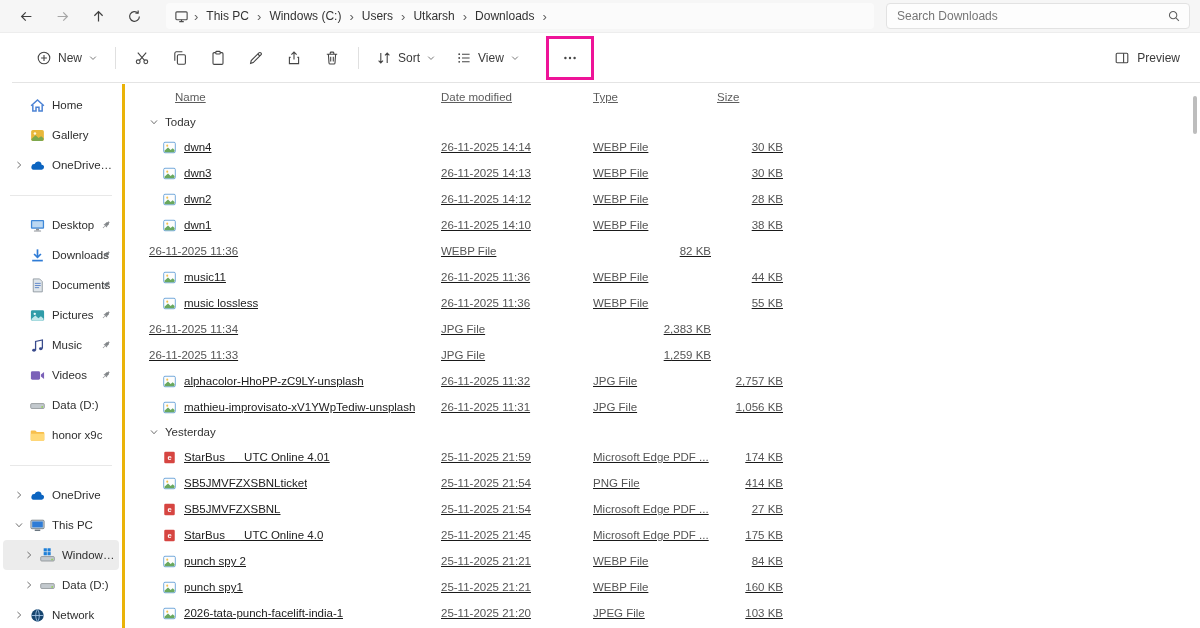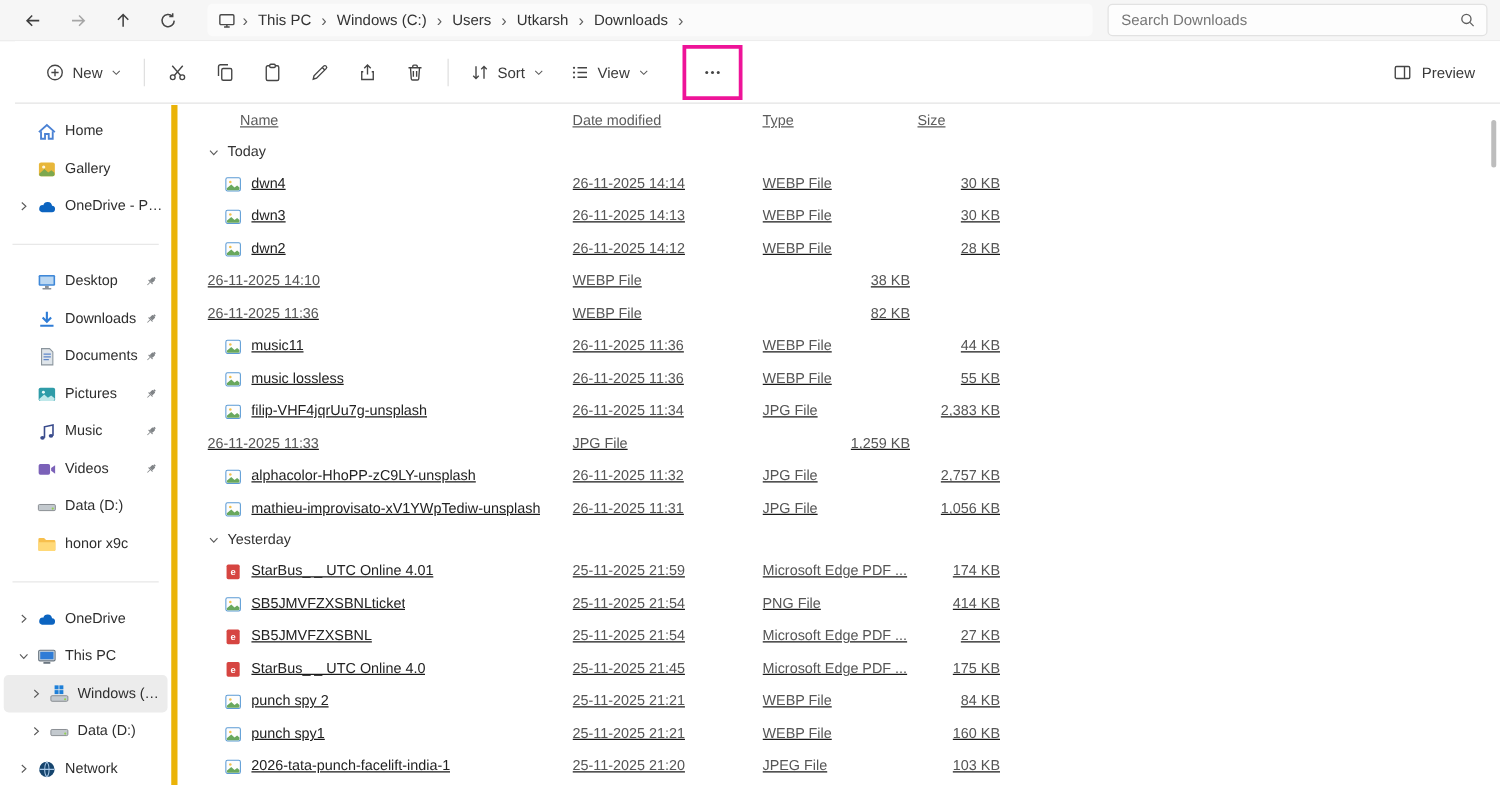--- a/index.html
+++ b/index.html
@@ -33,21 +33,21 @@
   .tb-icons { display:flex; align-items:center; }
   .tb-iconbtn { width:38px; height:34px; display:flex; align-items:center; justify-content:center; border-radius:4px; }
   .highlight-box { margin-left:16px; height:44px; width:48px; border:3px solid #ee1398; display:flex; align-items:center; justify-content:center; flex:none; }
   .tb-more { width:38px; height:34px; display:flex; align-items:center; justify-content:center; }
   .tb-preview { margin-left:auto; display:flex; align-items:center; gap:7px; padding:7px 6px; color:#3a3a3a; }
 
   
   .content { position:absolute; top:84px; left:0; right:0; bottom:0; display:flex; }
 
   
-  .sidebar { width:142px; flex:none; padding-top:6px; overflow:hidden; border-right:5px solid #eab308; }
+  .sidebar { width:125px; flex:none; padding-top:6px; overflow:hidden; border-right:3px solid #eab308; }
   .sb-item { height:30px; display:flex; align-items:center; margin:0 3px; padding:0 4px 0 6px; border-radius:4px; position:relative; }
   .sb-item.indent { padding-left:16px; }
   .sb-item.selected { background:#ececec; }
   .sb-chev { width:20px; height:12px; flex:none; display:flex; align-items:center; justify-content:center; }
   .sb-chev svg { width:10px; height:10px; }
   .sb-icon { width:17px; height:17px; flex:none; margin-right:6px; }
   .sb-label { font-size:11.5px; color:#2e2e2e; white-space:nowrap; overflow:hidden; text-overflow:ellipsis; flex:1; }
   .sb-pin { position:absolute; right:7px; width:12px; height:12px; opacity:.85; }
   .sb-spacer { height:30px; display:flex; align-items:center; }
   .sb-line { height:1px; background:#e8e8e8; flex:1; margin:0 10px; }
@@ -573,20 +573,30 @@
                   <path d="M2.6 11.4 L6.4 8 L9.2 10.6 L11.4 8.9 L13.4 10.7 V11.9 A1.2 1.2 0 0 1 12.2 13.1 H3.8 A1.2 1.2 0 0 1 2.6 11.9 Z" fill="#69a85e"></path>
                 </svg>
               </span>
               <span class="fname">dwn2</span>
             </div>
             <div class="cell date">26-11-2025 14:12</div>
             <div class="cell type">WEBP File</div>
             <div class="cell size">28 KB</div>
           </div>
           <div class="row">
+            <div class="cell name">
+              <span class="file-icon">
+                <svg viewBox="0 0 16 16">
+                  <rect x="1.8" y="2.4" width="12.4" height="11.2" rx="1.4" fill="#fdfdfd" stroke="#5b9bd5" stroke-width="0.9"></rect>
+                  <circle cx="5.6" cy="6" r="1.1" fill="#f2c14e"></circle>
+                  <path d="M2.6 11.4 L6.4 8 L9.2 10.6 L11.4 8.9 L13.4 10.7 V11.9 A1.2 1.2 0 0 1 12.2 13.1 H3.8 A1.2 1.2 0 0 1 2.6 11.9 Z" fill="#69a85e"></path>
+                </svg>
+              </span>
+              <span class="fname">dwn1</span>
+            </div>
             <div class="cell date">26-11-2025 14:10</div>
             <div class="cell type">WEBP File</div>
             <div class="cell size">38 KB</div>
           </div>
           <div class="row">
             <div class="cell date">26-11-2025 11:36</div>
             <div class="cell type">WEBP File</div>
             <div class="cell size">82 KB</div>
           </div>
           <div class="row">
@@ -613,30 +623,20 @@
                   <path d="M2.6 11.4 L6.4 8 L9.2 10.6 L11.4 8.9 L13.4 10.7 V11.9 A1.2 1.2 0 0 1 12.2 13.1 H3.8 A1.2 1.2 0 0 1 2.6 11.9 Z" fill="#69a85e"></path>
                 </svg>
               </span>
               <span class="fname">music lossless</span>
             </div>
             <div class="cell date">26-11-2025 11:36</div>
             <div class="cell type">WEBP File</div>
             <div class="cell size">55 KB</div>
           </div>
           <div class="row">
-            <div class="cell name">
-              <span class="file-icon">
-                <svg viewBox="0 0 16 16">
-                  <rect x="1.8" y="2.4" width="12.4" height="11.2" rx="1.4" fill="#fdfdfd" stroke="#5b9bd5" stroke-width="0.9"></rect>
-                  <circle cx="5.6" cy="6" r="1.1" fill="#f2c14e"></circle>
-                  <path d="M2.6 11.4 L6.4 8 L9.2 10.6 L11.4 8.9 L13.4 10.7 V11.9 A1.2 1.2 0 0 1 12.2 13.1 H3.8 A1.2 1.2 0 0 1 2.6 11.9 Z" fill="#69a85e"></path>
-                </svg>
-              </span>
-              <span class="fname">filip-VHF4jqrUu7g-unsplash</span>
-            </div>
             <div class="cell date">26-11-2025 11:34</div>
             <div class="cell type">JPG File</div>
             <div class="cell size">2,383 KB</div>
           </div>
           <div class="row">
             <div class="cell date">26-11-2025 11:33</div>
             <div class="cell type">JPG File</div>
             <div class="cell size">1,259 KB</div>
           </div>
           <div class="row">

